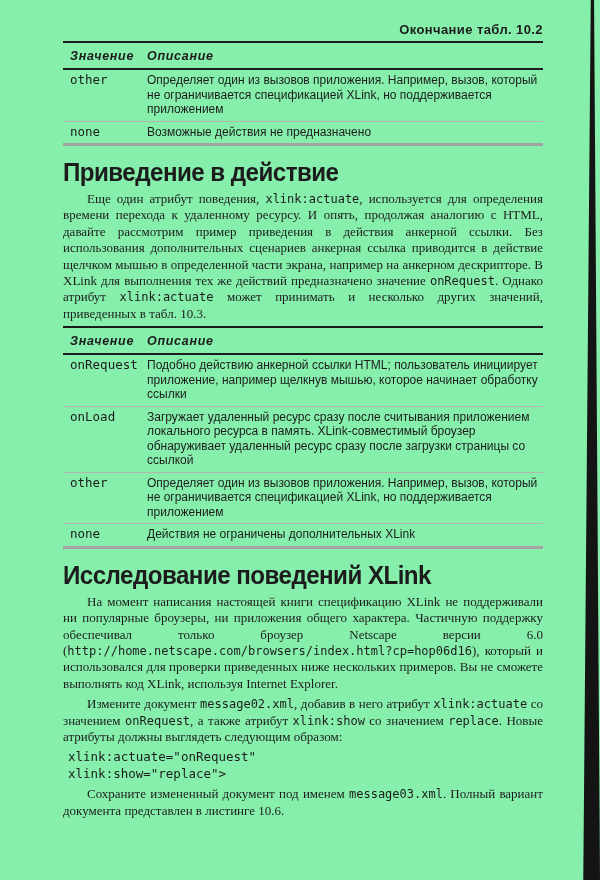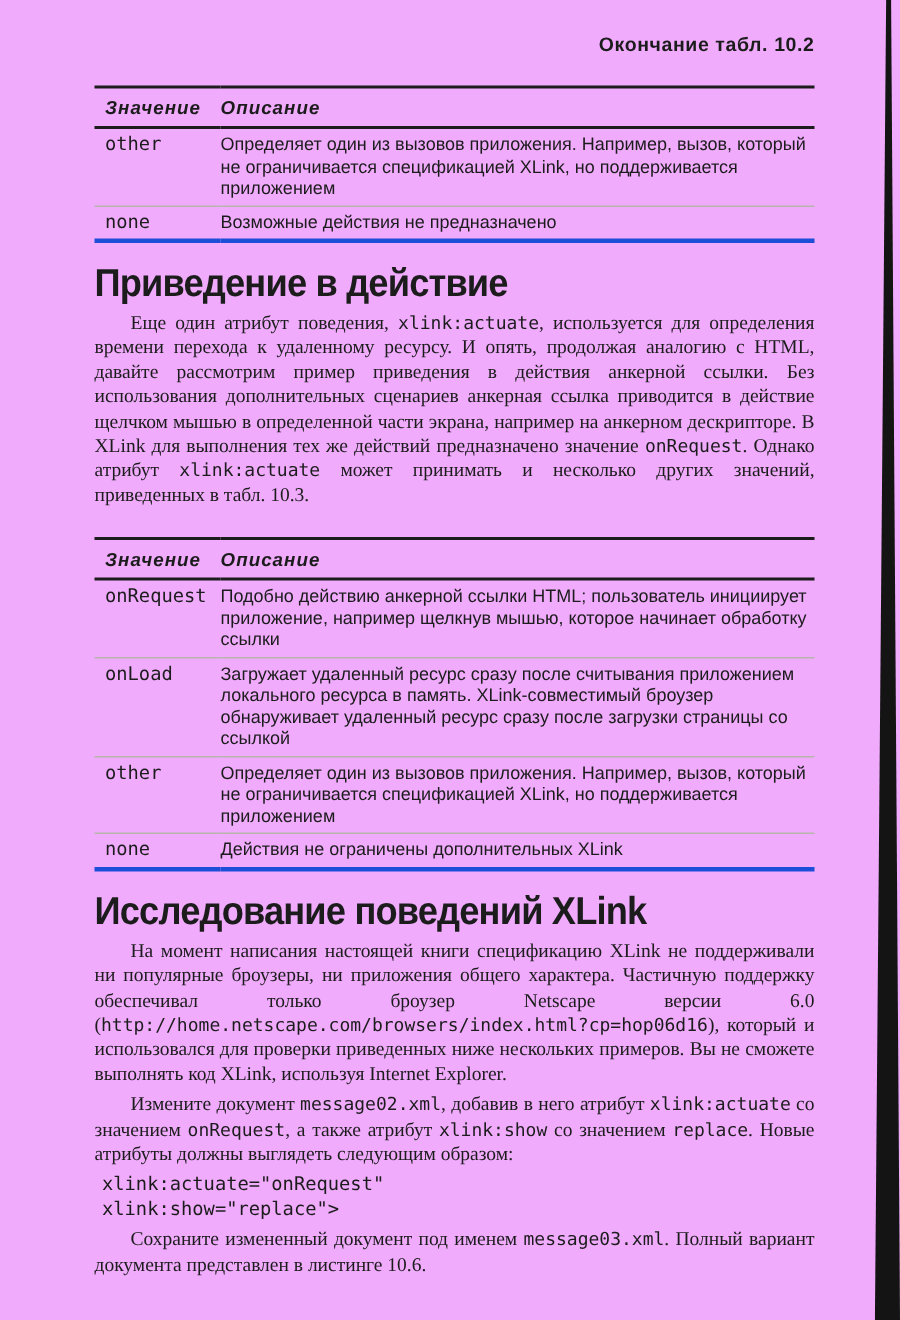--- a/index.html
+++ b/index.html
@@ -1,38 +1,38 @@
 <!DOCTYPE html>
 <html><head>
 <meta charset="utf-8">
 <style>
   html,body{margin:0;padding:0;background:#d8d8d4;}
   .page{
     position:relative;
     width:600px;height:880px;
-    background:#f0abfc;
+    background:#86efac;
     color:#1c1c1c;
     overflow:hidden;
     font-family:"Liberation Serif",serif;
   }
   .content{position:absolute;left:63px;top:0;width:480px;}
 
   .cont-note{
     margin-top:22px;
     text-align:right;
     font:bold 13px/15px "Liberation Sans",sans-serif;
     letter-spacing:.4px;
   }
 
   table{
     width:100%;
     border-collapse:collapse;
-    margin-top:20px;
+    margin-top:4px;
     border-top:2px solid #1c1c1c;
-    border-bottom:3px solid #1d4ed8;
+    border-bottom:3px solid #a3a3a3;
   }
   th{
     text-align:left;
     font:italic bold 12.5px/14px "Liberation Sans",sans-serif;
     letter-spacing:.7px;
     padding:6px 0 5px;
     border-bottom:2px solid #1c1c1c;
   }
   th.col-value{width:77px;padding-left:7px;}
   td{vertical-align:top;padding:3px 0 4px;}

